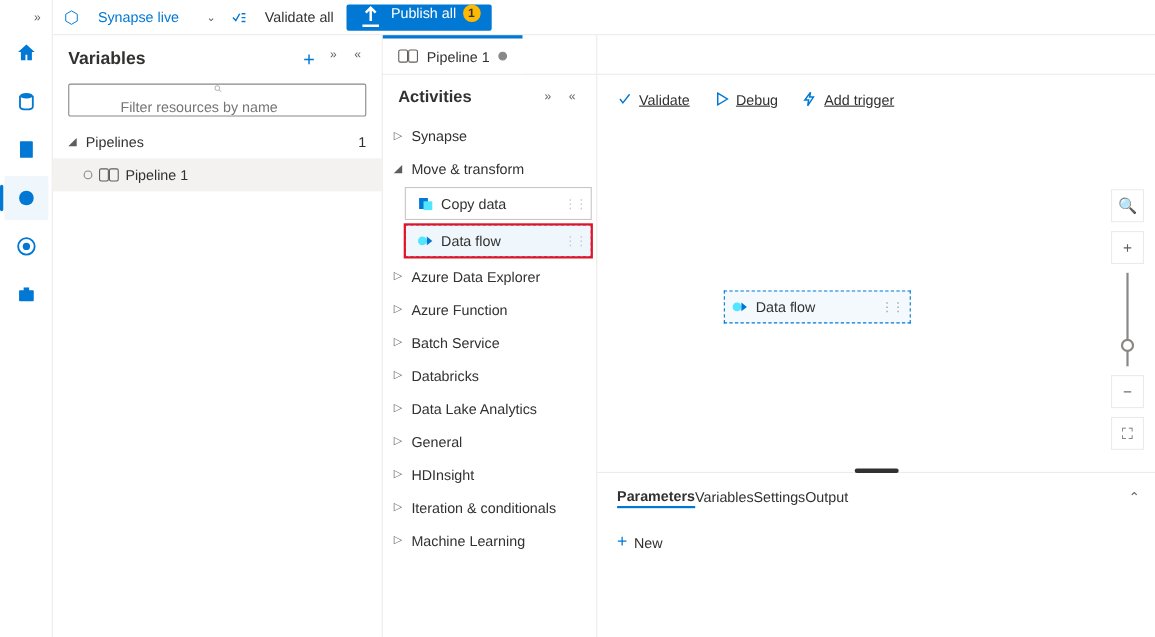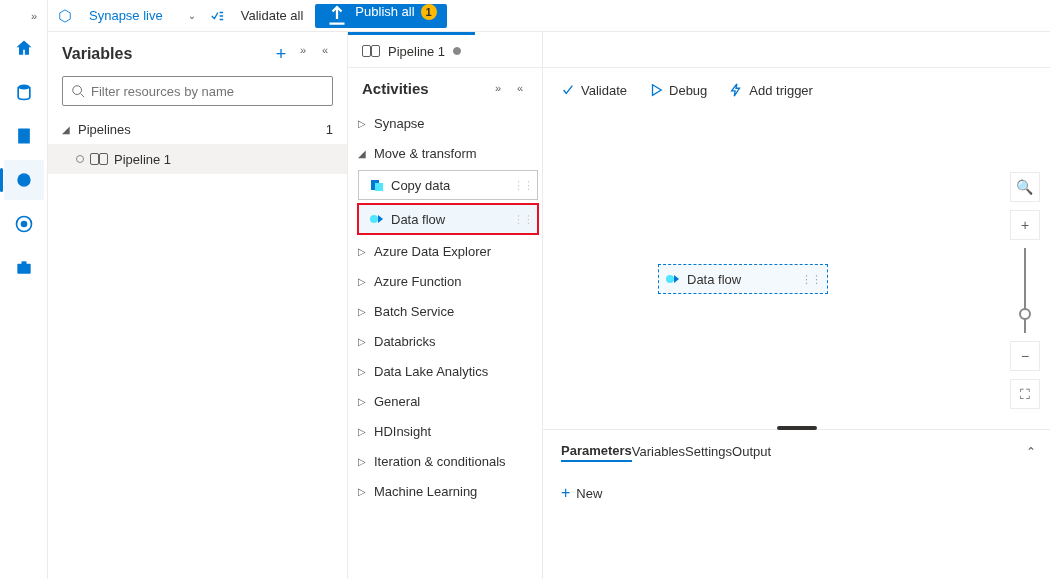--- a/index.html
+++ b/index.html
@@ -20,42 +20,42 @@
 .publish-btn .badge { background: #ffb900; color: #323130; font-size: 11px; width: 16px; height: 16px; border-radius: 8px; display: flex; align-items: center; justify-content: center; font-weight: 600; }
 .body { flex: 1; display: flex; }
 .panel { border-right: 1px solid #edebe9; display: flex; flex-direction: column; }
 .panel.integrate { width: 300px; }
 .panel.activities { width: 195px; }
 .panel-hdr { height: 44px; display: flex; align-items: center; justify-content: space-between; padding: 0 14px; }
 .panel-hdr h2 { font-size: 16px; font-weight: 600; }
 .hdr-icons { display: flex; gap: 6px; color: #605e5c; font-size: 11px; }
 .hdr-icons span { cursor: pointer; width: 16px; text-align: center; display: inline-block;}
 .plus { font-size: 18px; font-weight: 300; color: #0078d4; }
-.search-box { height: 30px; border: 1px solid #8a8886; margin: 0 14px 8px; display: flex; align-items: center; padding: 0 8px; gap: 6px; border-radius: 2px; }
+.search-box { height: 30px; border: 1px solid #8a8886; margin: 0 14px 8px; display: flex; align-items: center; padding: 0 8px; gap: 6px; border-radius: 2px; flex-direction: column; }
 .search-box input { border: none; outline: none; flex: 1; font-size: 13px; background: transparent; }
 .search-box svg { width: 14px; height: 14px; fill: #605e5c; }
 .tree-row { height: 30px; display: flex; align-items: center; padding: 0 14px; cursor: pointer; gap: 6px; }
 .tree-row.section { font-weight: 400; }
 .tree-row.child { padding-left: 28px; background: #f3f2f1; }
 .spacer { flex: 1; }
 .caret { font-size: 10px; color: #605e5c; display: inline-block; width: 10px;}
 .dot { width: 8px; height: 8px; border: 1px solid #8a8886; border-radius: 50%; }
 .dot.solid { width: 8px; height: 8px; background: #8a8886; border-radius: 50%; }
 .act-row { height: 30px; display: flex; align-items: center; gap: 6px; padding: 0 4px 0 10px; cursor: pointer; font-size: 13px; }
-.draggable { border: 1px solid #c8c6c4; margin: 2px 4px 2px 10px; }
+.draggable { border: 1px solid #c8c6c4; margin: 2px 4px 2px 20px; }
 .draggable svg { width: 16px; height: 16px; }
 .draggable .grip { margin-left: auto; color: #c8c6c4; letter-spacing: -1px; font-size: 11px; }
 .sel-red { outline: 2px solid #e81123; outline-offset: -1px; }
 .sel-blue { border: 1px dashed #0078d4 !important; background: #eff6fc; }
 .tabbar { height: 36px; display: flex; align-items: center; border-bottom: 1px solid #edebe9; }
 .tab { height: 100%; display: flex; align-items: center; gap: 8px; padding: 0 14px; cursor: pointer; position: relative; }
 .tab.active { border-top: 3px solid #0078d4; background: #fff; }
 .canvas-area { flex: 1; display: flex; flex-direction: column; }
 .canvas-toolbar { height: 44px; display: flex; align-items: center; gap: 22px; padding: 0 18px; }
-.ctb-item { display: flex; align-items: center; gap: 6px; color: #323130; cursor: pointer; }
+.ctb-item { display: flex; align-items: center; gap: 6px; color: #323130; cursor: pointer; text-decoration: underline; }
 .ctb-item svg { width: 14px; height: 14px; fill: none; stroke: #0078d4; stroke-width: 1.5; }
 .canvas { flex: 1; position: relative; }
 .canvas-node { position: absolute; left: 115px; top: 152px; width: 170px; height: 30px; border: 1px dashed #0078d4; background: #f3f9fd; display: flex; align-items: center; gap: 6px; padding: 0 6px; }
 .canvas-node .grip { margin-left: auto; color: #a19f9d; font-size: 11px; letter-spacing: -1px; }
 .zoom-ctrl { position: absolute; right: 10px; top: 60px; width: 30px; display: flex; flex-direction: column; align-items: center; gap: 8px; }
 .zoom-btn { width: 30px; height: 30px; border: 1px solid #edebe9; display: flex; align-items: center; justify-content: center; cursor: pointer; font-size: 14px; color: #605e5c; background: #fff; }
 .zoom-track { width: 2px; height: 85px; background: #8a8886; position: relative; }
 .zoom-knob { position: absolute; left: -5px; top: 60px; width: 12px; height: 12px; border-radius: 50%; background: #fff; border: 2px solid #8a8886; }
 .props { border-top: 1px solid #edebe9; height: 150px; display: flex; flex-direction: column; position: relative; }
 .resize-nub { position: absolute; top: -4px; left: 50%; transform: translateX(-50%); width: 40px; height: 4px; background: #323130; border-radius: 2px; }

